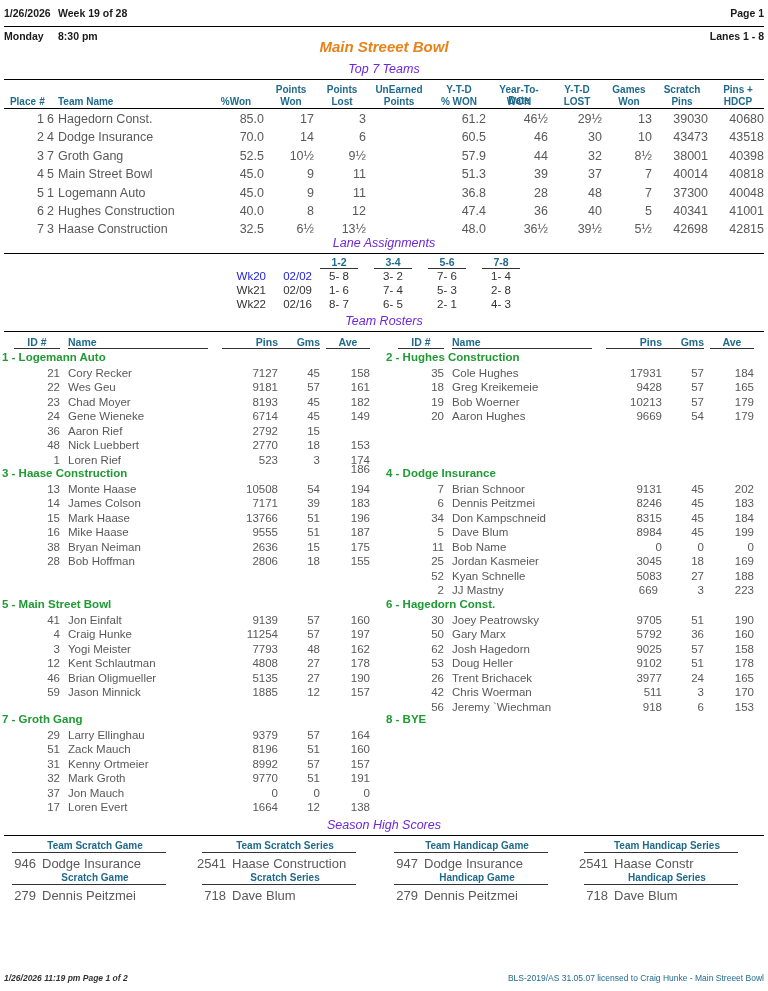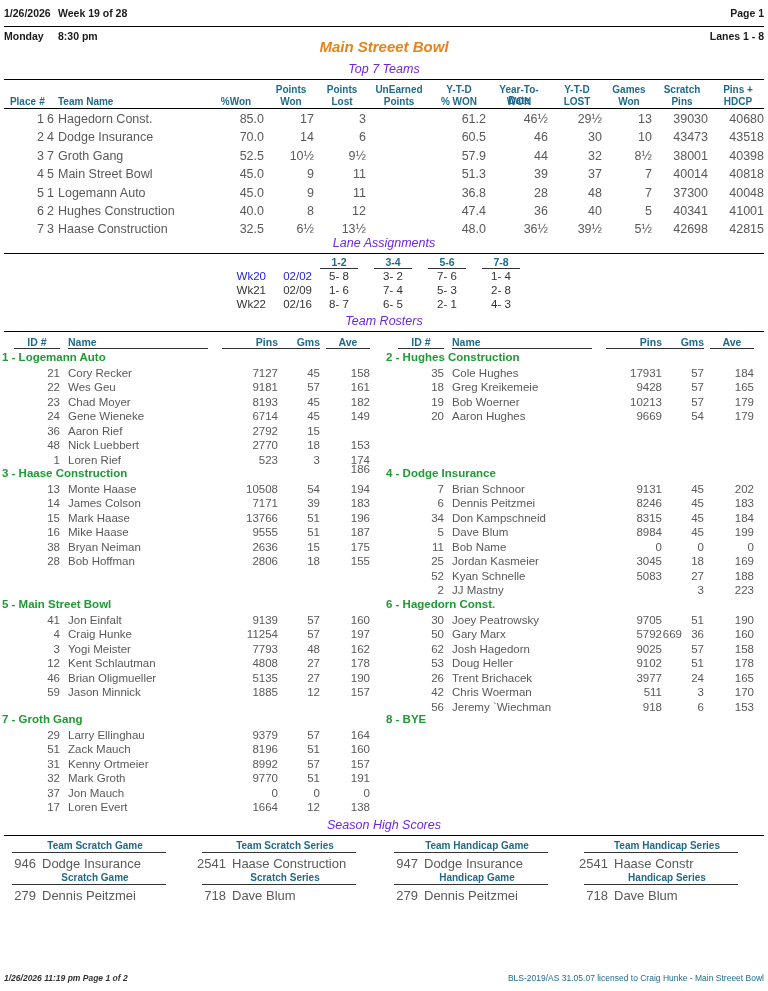--- a/index.html
+++ b/index.html
@@ -449,21 +449,21 @@
       <div class="abs ros-cell r" style="left:606px; top:554px; width:56px;">3045</div>
       <div class="abs ros-cell r" style="left:666px; top:554px; width:38px;">18</div>
       <div class="abs ros-cell r" style="left:710px; top:554px; width:44px;">169</div>
       <div class="abs ros-cell r" style="left:398px; top:568.5px; width:46px;">52</div>
       <div class="abs ros-cell l" style="left:452px; top:568.5px; width:180px;">Kyan Schnelle</div>
       <div class="abs ros-cell r" style="left:606px; top:568.5px; width:56px;">5083</div>
       <div class="abs ros-cell r" style="left:666px; top:568.5px; width:38px;">27</div>
       <div class="abs ros-cell r" style="left:710px; top:568.5px; width:44px;">188</div>
       <div class="abs ros-cell r" style="left:398px; top:583px; width:46px;">2</div>
       <div class="abs ros-cell l" style="left:452px; top:583px; width:180px;">JJ Mastny</div>
-      <div class="abs ros-cell r" style="left:626px; top:583px; width:56px;margin-top:44px;">669</div>
+      <div class="abs ros-cell r" style="left:602px; top:583px; width:56px;">669</div>
       <div class="abs ros-cell r" style="left:666px; top:583px; width:38px;">3</div>
       <div class="abs ros-cell r" style="left:710px; top:583px; width:44px;">223</div>
       <div class="abs team-name" style="left:2px; top:598px;">5 - Main Street Bowl</div>
       <div class="abs ros-cell r" style="left:14px; top:612.5px; width:46px;">41</div>
       <div class="abs ros-cell l" style="left:68px; top:612.5px; width:180px;">Jon Einfalt</div>
       <div class="abs ros-cell r" style="left:222px; top:612.5px; width:56px;">9139</div>
       <div class="abs ros-cell r" style="left:282px; top:612.5px; width:38px;">57</div>
       <div class="abs ros-cell r" style="left:326px; top:612.5px; width:44px;">160</div>
       <div class="abs ros-cell r" style="left:14px; top:627px; width:46px;">4</div>
       <div class="abs ros-cell l" style="left:68px; top:627px; width:180px;">Craig Hunke</div>

